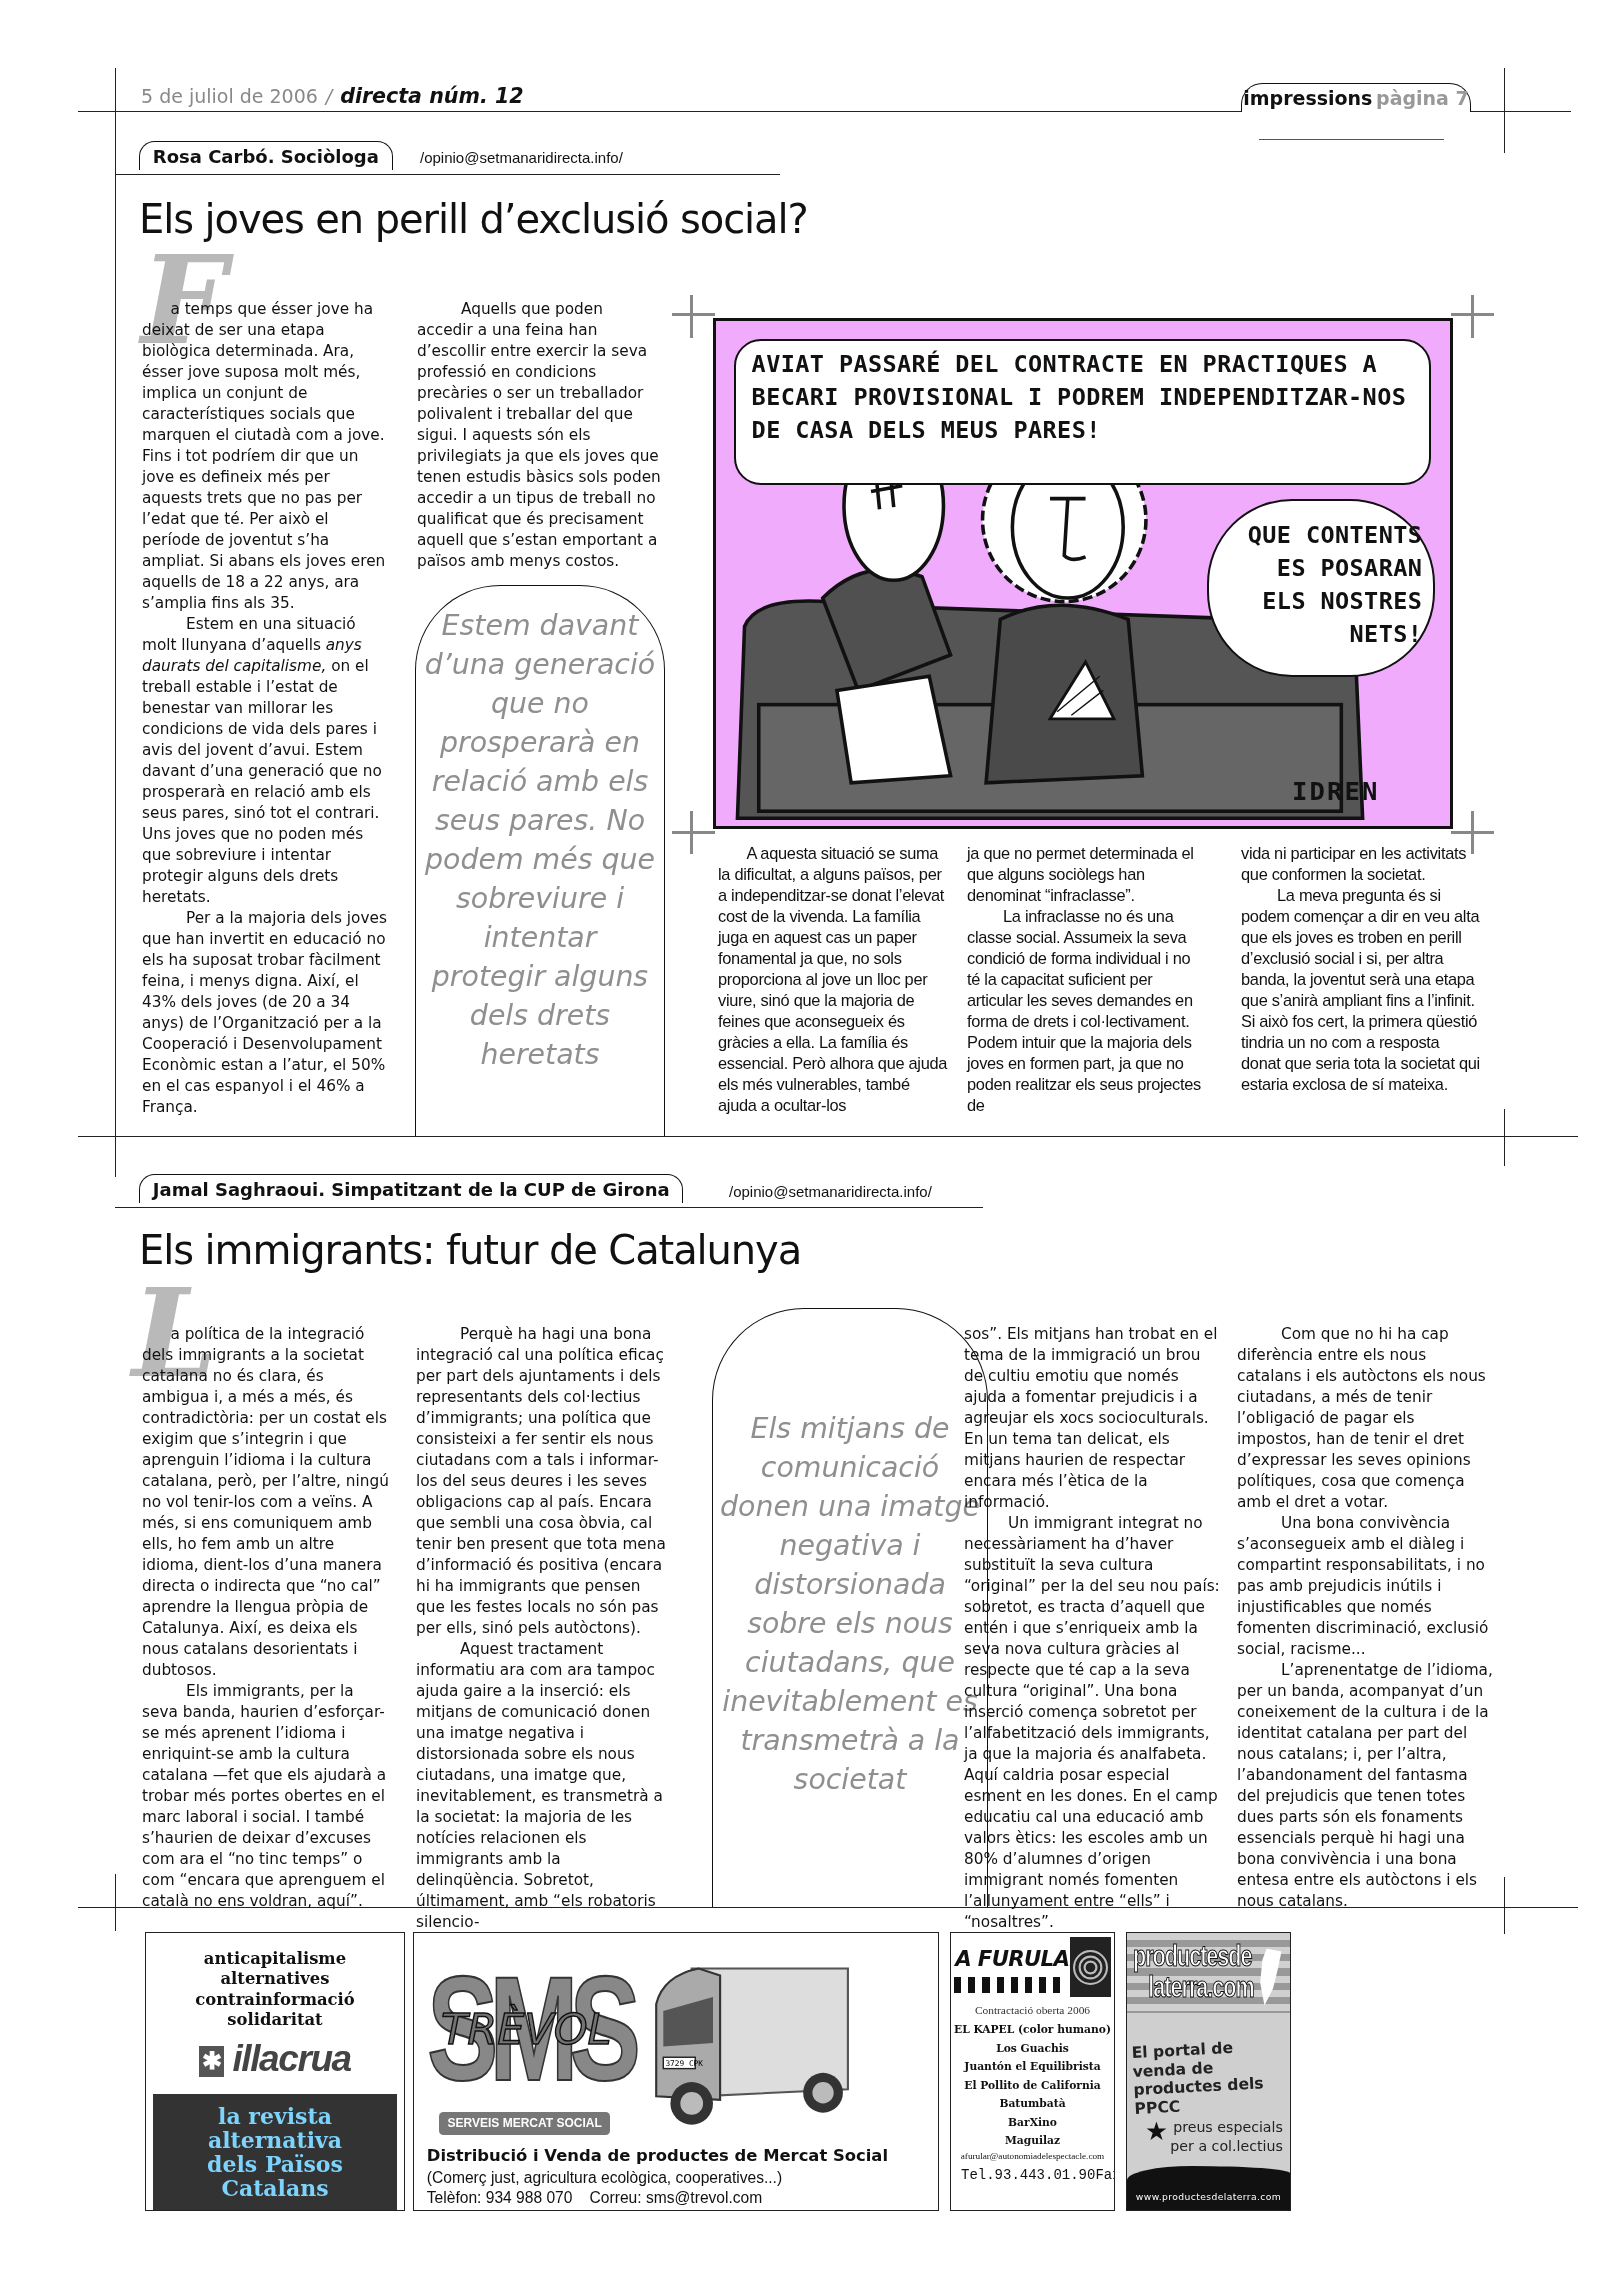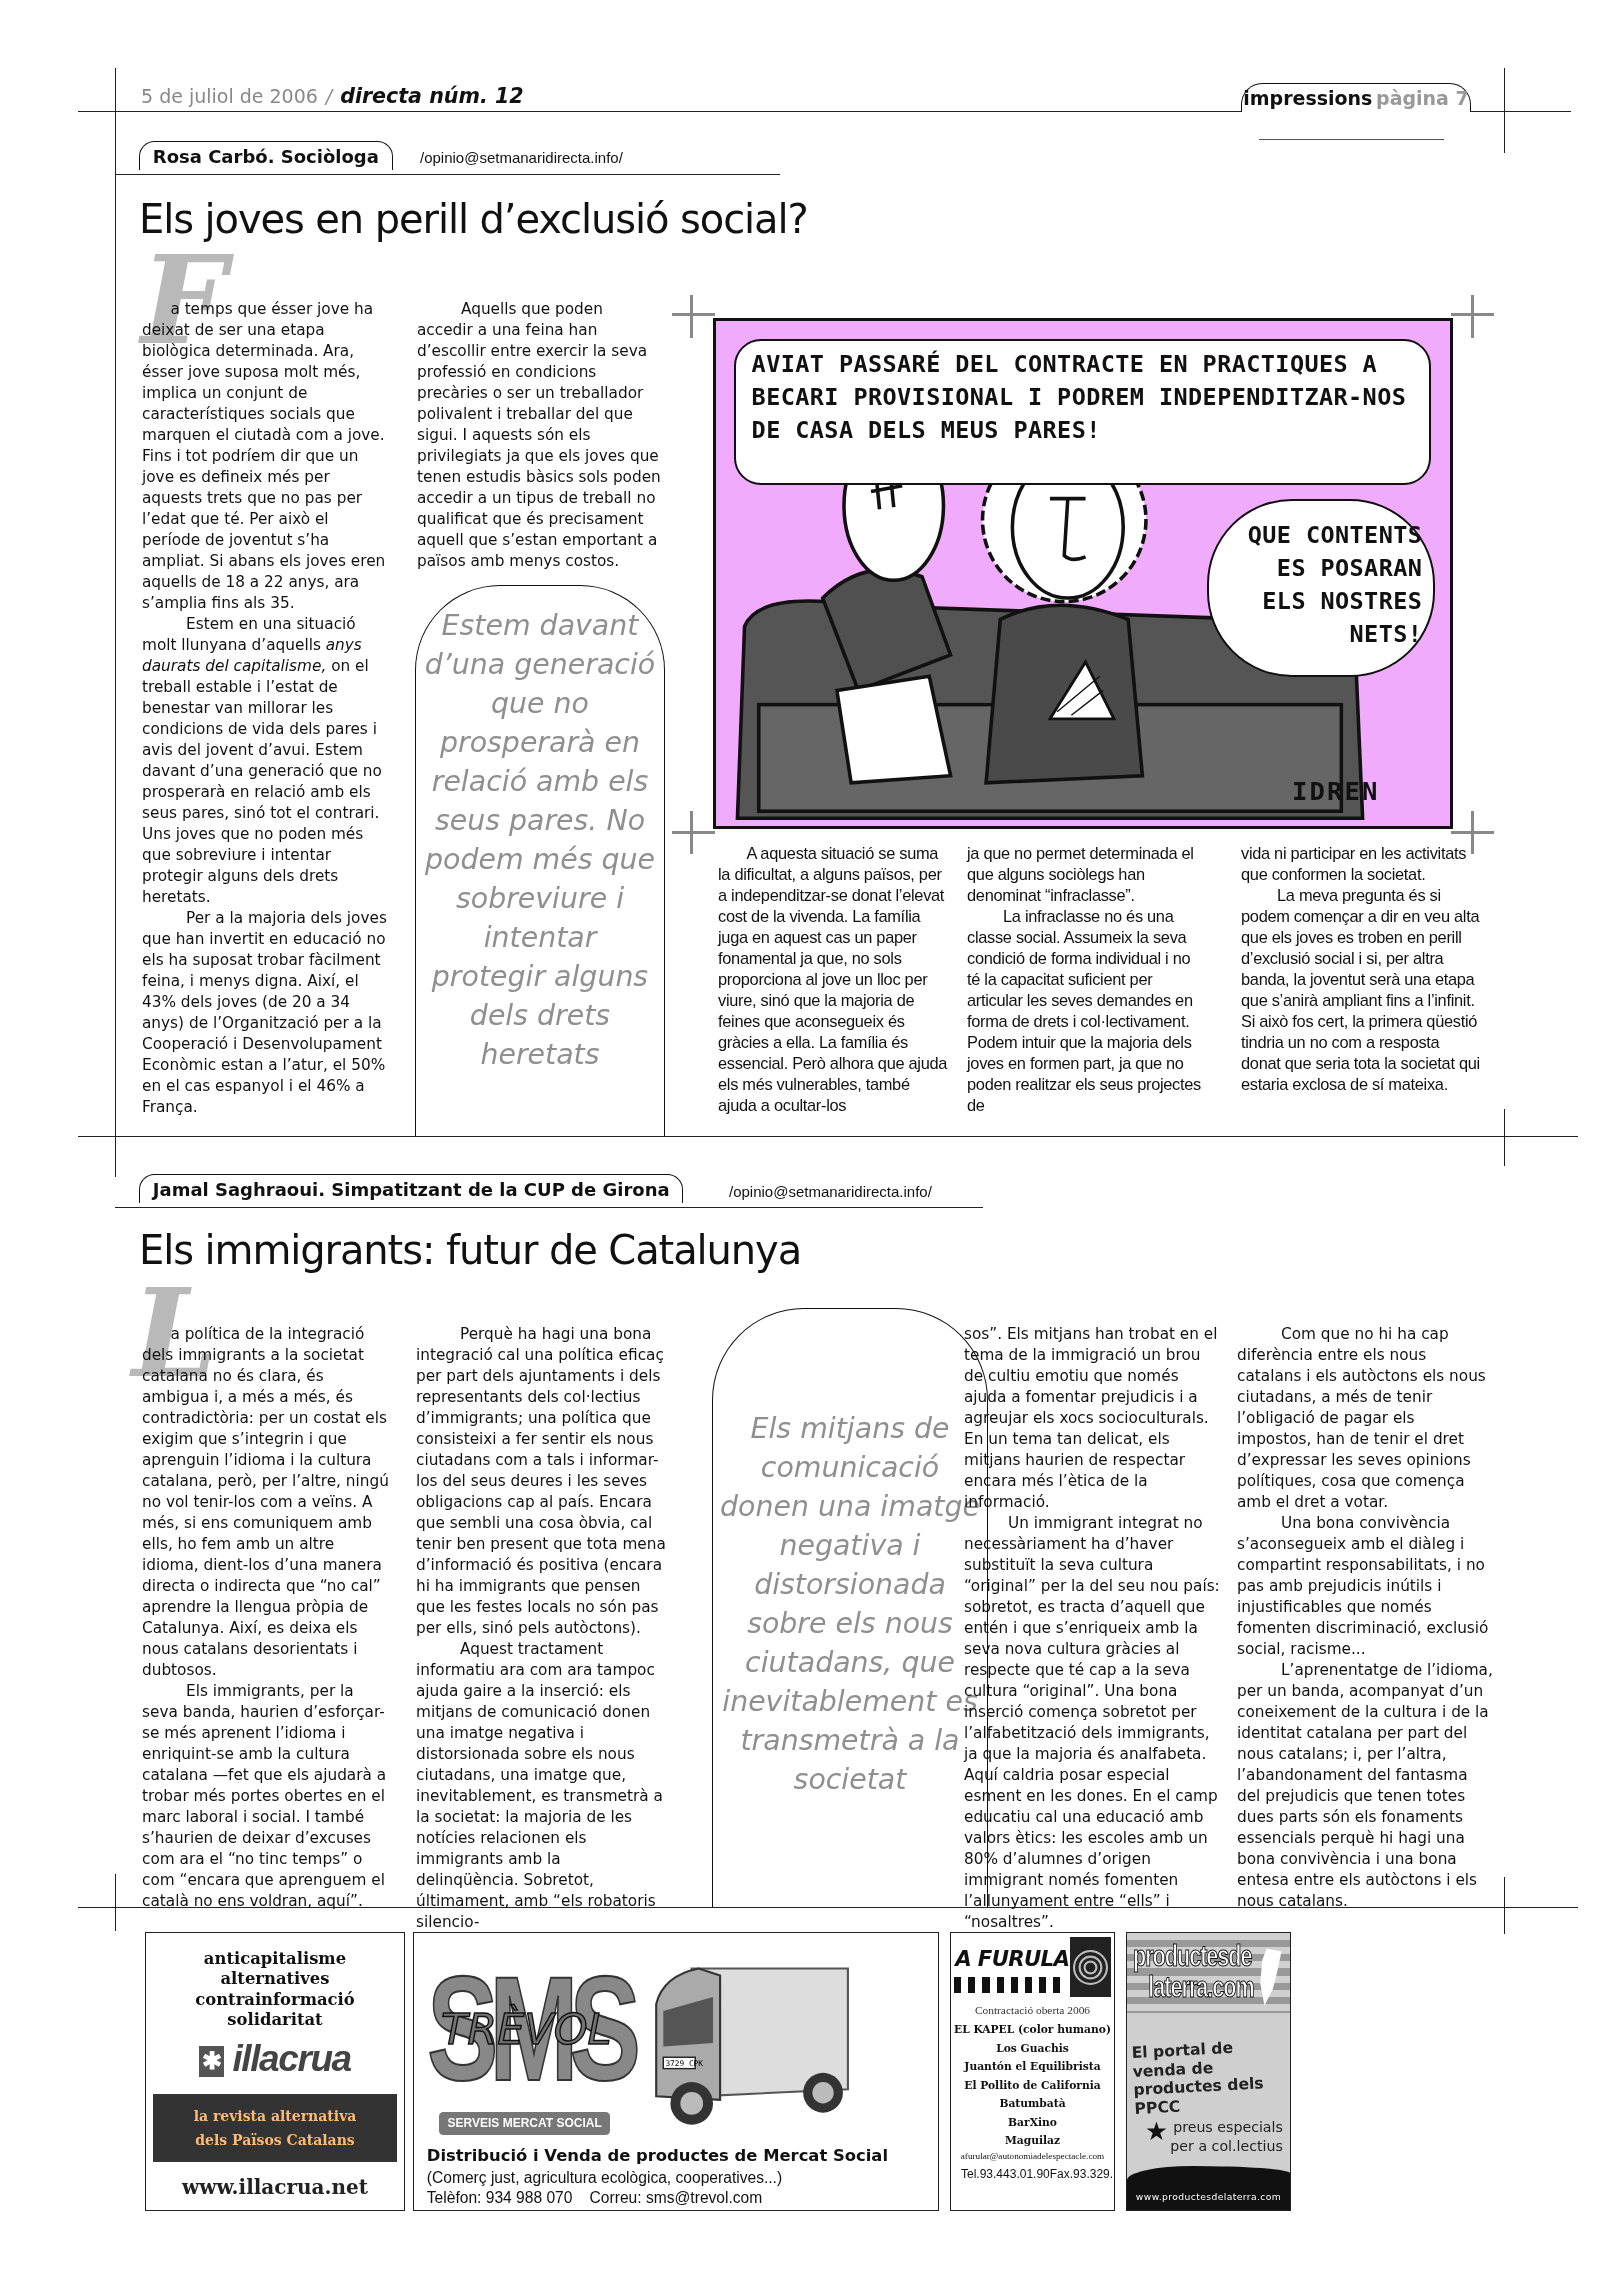--- a/index.html
+++ b/index.html
@@ -156,21 +156,21 @@
   <div class="serifb" style="font-size:16.4px;line-height:20.6px;margin-top:15.6px;">
     <div>anticapitalisme</div>
     <div>alternatives</div>
     <div>contrainformació</div>
     <div>solidaritat</div>
   </div>
   <div style="margin-top:7.1px;font-family:'Liberation Sans',sans-serif;font-style:italic;font-weight:bold;font-size:37px;color:#444;letter-spacing:-1.4px;">
     <span style="display:inline-block;background:#555;color:#fff;font-size:24px;padding:1.4px 2.8px;vertical-align:middle;font-style:normal;">✱</span>
     <span>illacrua</span>
   </div>
-  <div class="serifb" style="margin:14.2px 7.1px 0 7.1px;background:#333;color:#fdba74;font-size:14px;line-height:24px;padding:10px 12px;">
+  <div class="serifb" style="margin:14.2px 7.1px 0 7.1px;background:#333;color:#7dd3fc;font-size:22px;line-height:24px;padding:10px 12px;">
     <div>la revista alternativa</div>
     <div>dels Països Catalans</div>
   </div>
   <div class="serifb" style="margin-top:12.8px;font-size:20px;color:#222;">www.illacrua.net</div>
 </div>
 
 <div class="ad" style="left:413px;top:1932px;width:526px;height:279px;">
   <div style="position:absolute;left:12.8px;top:14.2px;width:188px;height:178px;">
     <div style="font-family:'Liberation Sans',sans-serif;font-weight:bold;font-size:149px;line-height:164px;color:#888;letter-spacing:-12.8px;transform:scaleX(0.72);transform-origin:left;-webkit-text-stroke:2.1px #333;">SMS</div>
     <div style="position:absolute;left:14.2px;top:57px;font-family:'DejaVu Sans',sans-serif;font-style:italic;font-size:43px;color:#737373;-webkit-text-stroke:1.4px #111;">TRÈVOL</div>
@@ -207,21 +207,21 @@
   <div class="serifb" style="font-size:10.7px;line-height:18.5px;margin-top:5.7px;">
     <div>EL KAPEL (color humano)</div>
     <div>Los Guachis</div>
     <div>Juantón el Equilibrista</div>
     <div>El Pollito de California</div>
     <div>Batumbatà</div>
     <div>BarXino</div>
     <div>Maguilaz</div>
   </div>
   <div style="font-family:'Liberation Serif',serif;font-size:9.2px;">afurular@autonomiadelespectacle.com</div>
-  <div style="font-family:Liberation Sans, sans-serif;font-size:12px;display:flex;justify-content:space-between;padding:5.7px 10px 0 10px;">
+  <div style="font-family:Liberation Mono, monospace;font-size:14px;display:flex;justify-content:space-between;padding:5.7px 10px 0 10px;">
     <span>Tel.93.443.01.90</span>
     <span>Fax.93.329.71.52</span>
   </div>
 </div>
 
 <div class="ad" style="left:1126px;top:1932px;width:165px;height:279px;background:repeating-linear-gradient(180deg,#d0d0d0 0 7.1px,#999 7.1px 14.2px) top/100% 80px no-repeat, #cfcfcf;">
   <div style="position:absolute;left:5.7px;top:7.1px;font-family:'Liberation Sans',sans-serif;font-weight:bold;color:#fff;font-size:30px;line-height:31px;letter-spacing:-1.4px;-webkit-text-stroke:1.1px #111;transform:scaleX(0.72);transform-origin:left;">
     <div>productesde</div>
     <div style="padding-left:21.3px;">laterra.com</div>
   </div>

